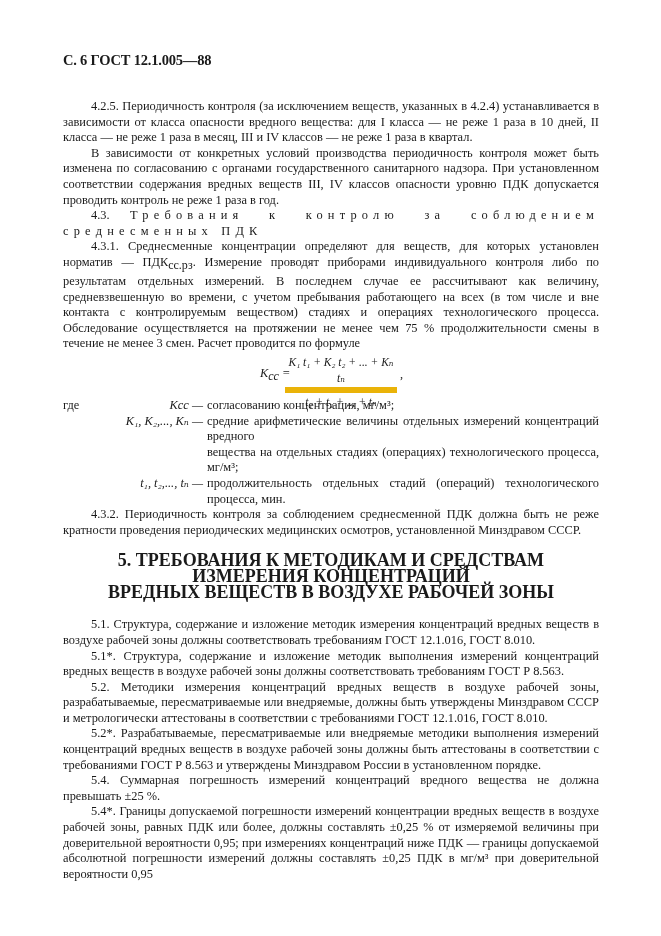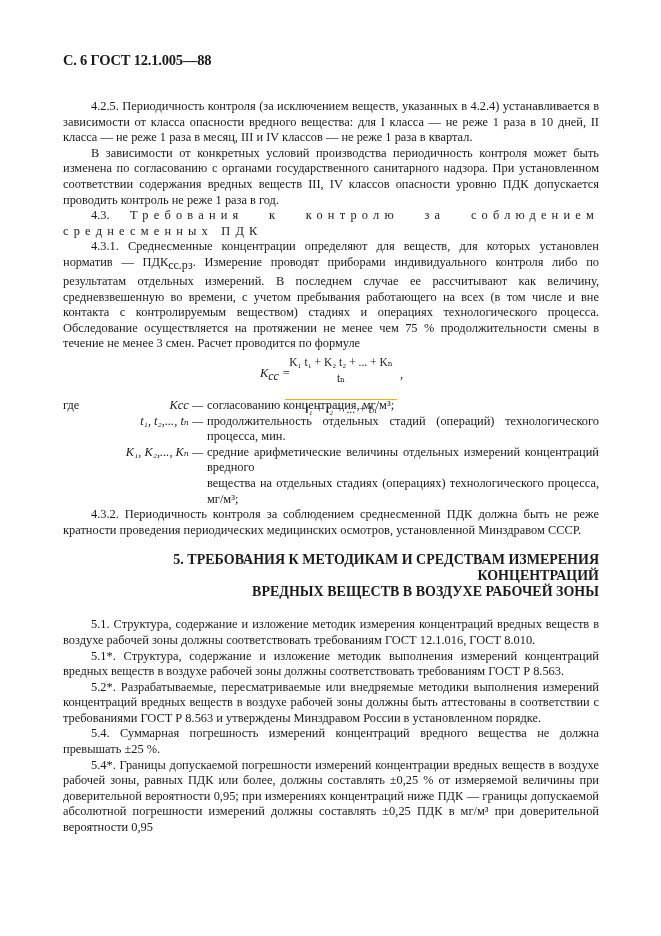--- a/index.html
+++ b/index.html
@@ -8,31 +8,31 @@
   .page { position: absolute; left: 63px; top: 0; width: 536px; }
   .header { position: absolute; top: 52px; left: 0; font-weight: bold; font-size: 14.5px; letter-spacing: -0.2px; }
   .body-text { position: absolute; top: 99px; left: 0; width: 536px; font-size: 12.4px; line-height: 15.6px; text-align: justify; }
   p { margin: 0; }
   .ind { text-indent: 28px; }
   .sp { letter-spacing: 5.2px; }
   .formula { position: relative; height: 42px; margin: 3px 0 1px 0; }
   .fl { position: absolute; left: 197px; top: 11px; font-style: italic; }
   .fl sub { font-size: 12px; font-style: italic; }
   .frac { position: absolute; left: 222px; top: 0; width: 112px; text-align: center; font-size: 11.5px; }
-  .num { border-bottom: 1px solid #eab308; padding-bottom: 13px; }
+  .num { border-bottom: 6px solid #eab308; padding-bottom: 1px; font-style: italic; }
   .den { padding-top: 2px; font-style: italic; }
   .comma { position: absolute; left: 337px; top: 12px; }
   .defs { position: relative; }
   .def-row { display: flex; }
   .def-left { width: 140px; position: relative; }
   .def-sym { position: absolute; right: 0; font-style: italic; }
   .def-gde { position: absolute; left: 0; }
   .def-text { flex: 1; padding-left: 4px; }
   .def-text .cont { display: block; }
-  .h5 { text-align: right; font-weight: bold; font-size: 14px; line-height: 16px; margin: 14px 0 17px 0; }
+  .h5 { text-align: center; font-weight: bold; font-size: 18px; line-height: 16px; margin: 14px 0 17px 0; }
   sub { font-size: 12px; }
 </style>
 </head>
 <body>
 
 <div class="page">
   <div class="header">С. 6 ГОСТ 12.1.005—88</div>
 
   <div class="body-text">
     <p class="ind">4.2.5.  Периодичность контроля (за исключением веществ, указанных в 4.2.4) устанавливается в зависимости от класса опасности вредного вещества: для I класса — не реже 1 раза в 10 дней, II класса — не реже 1 раза в месяц, III и IV классов — не реже 1 раза в квартал.</p>
@@ -57,42 +57,43 @@
     <div class="defs">
       <div class="def-row">
         <div class="def-left">
             <span class="def-gde">где</span>
             <span class="def-sym">Kсс —</span>
           </div>
         <div class="def-text">согласованию концентрация, мг/м³;</div>
       </div>
       <div class="def-row">
         <div class="def-left">
-            <span class="def-sym">t₁, t₂,..., tₙ —</span>
-          </div>
-        <div class="def-text">продолжительность отдельных стадий (операций)  технологического процесса, мин.</div>
-      </div>
-      <div class="def-row">
-        <div class="def-left">
             <span class="def-sym">K₁, K₂,..., Kₙ —</span>
           </div>
         <div class="def-text">
             <span class="cont">средние арифметические величины отдельных измерений концентраций вредного</span>
             <span class="cont">вещества на отдельных стадиях (операциях)  технологического процесса, мг/м³;</span>
           </div>
+      </div>
+      <div class="def-row">
+        <div class="def-left">
+            <span class="def-sym">t₁, t₂,..., tₙ —</span>
+          </div>
+        <div class="def-text">продолжительность отдельных стадий (операций)  технологического процесса, мин.</div>
       </div>
     </div>
 
     <p class="ind">4.3.2.  Периодичность контроля за соблюдением среднесменной ПДК должна быть не реже кратности проведения периодических медицинских осмотров, установленной Минздравом СССР.</p>
 
     <div class="h5">
       <div>5. ТРЕБОВАНИЯ К МЕТОДИКАМ И СРЕДСТВАМ ИЗМЕРЕНИЯ КОНЦЕНТРАЦИЙ</div>
       <div>ВРЕДНЫХ ВЕЩЕСТВ В ВОЗДУХЕ РАБОЧЕЙ ЗОНЫ</div>
     </div>
 
     <p class="ind">5.1.  Структура, содержание и изложение методик измерения концентраций вредных веществ в воздухе рабочей зоны должны соответствовать требованиям ГОСТ 12.1.016, ГОСТ 8.010.</p>
     <p class="ind">5.1*.  Структура, содержание и изложение методик выполнения измерений концентраций вредных веществ в воздухе рабочей зоны должны соответствовать требованиям ГОСТ Р 8.563.</p>
+    <p class="ind">5.2.  Методики измерения концентраций вредных веществ в воздухе рабочей зоны, разрабатываемые, пересматриваемые или внедряемые, должны быть утверждены Минздравом СССР и метрологически аттестованы в соответствии с требованиями ГОСТ 12.1.016, ГОСТ 8.010.</p>
     <p class="ind">5.2*.  Разрабатываемые, пересматриваемые или внедряемые методики выполнения измерений концентраций вредных веществ в воздухе рабочей зоны должны быть аттестованы в соответствии с требованиями ГОСТ Р 8.563 и утверждены Минздравом России в установленном порядке.</p>
     <p class="ind">5.4.  Суммарная погрешность измерений концентраций вредного вещества не должна превышать ±25 %.</p>
     <p class="ind">5.4*.  Границы допускаемой погрешности измерений концентрации вредных веществ в воздухе рабочей зоны, равных ПДК или более, должны составлять ±0,25  % от измеряемой величины при доверительной вероятности 0,95; при измерениях концентраций ниже ПДК  —  границы допускаемой абсолютной погрешности измерений должны составлять ±0,25 ПДК в мг/м³ при доверительной вероятности 0,95</p>
 
   </div>
 </div>
 
 </body></html>

